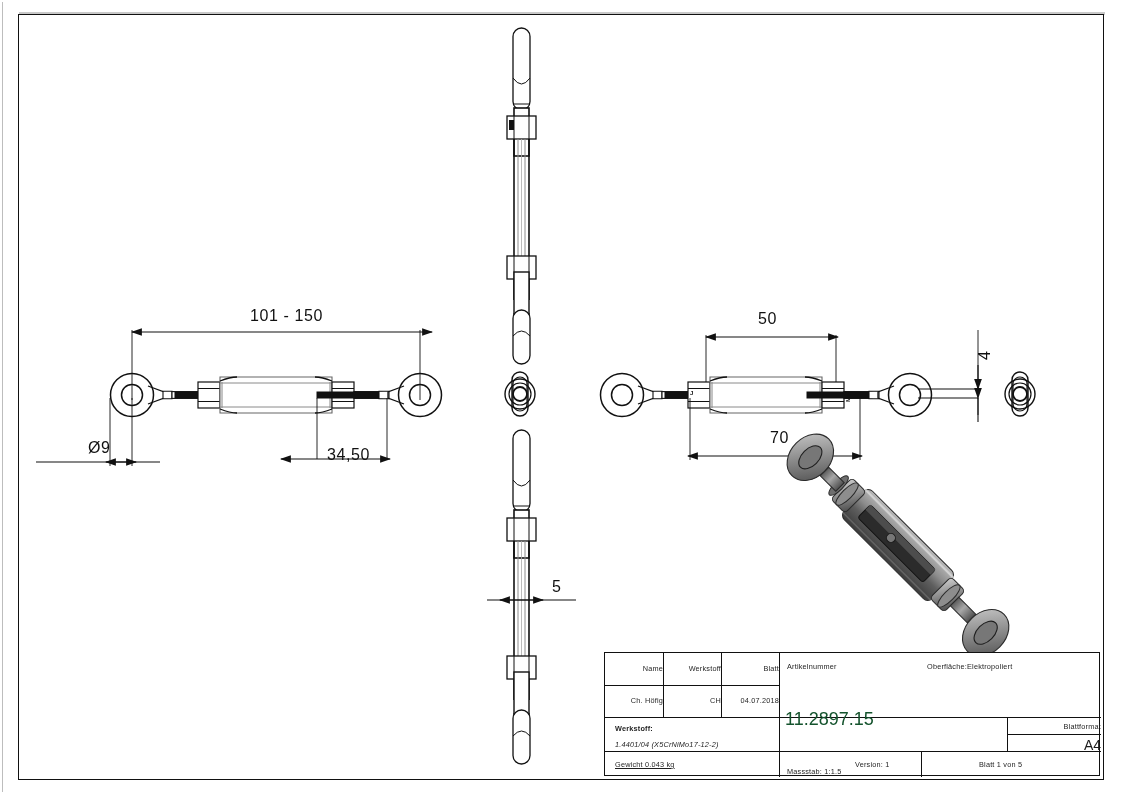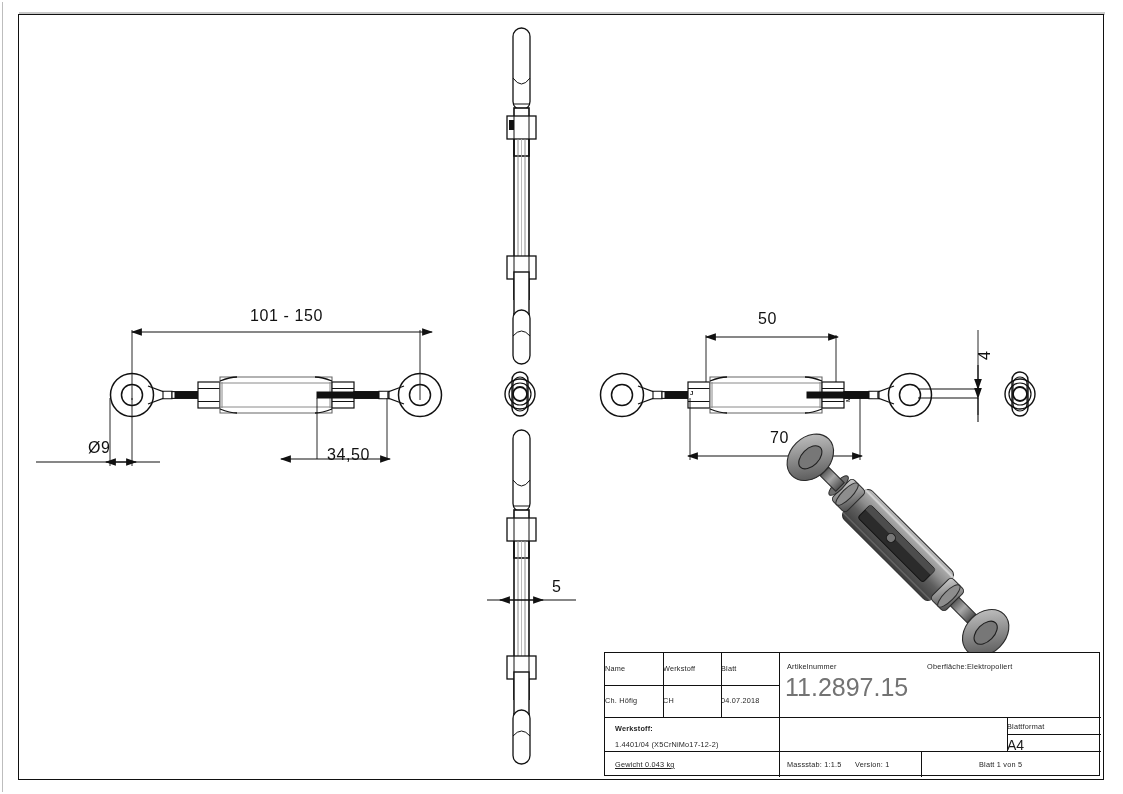--- a/index.html
+++ b/index.html
@@ -12,22 +12,22 @@
   .left-edge{position:absolute;left:2px;top:2px;width:1px;height:790px;background:#bdbdbd;}
 
   svg.draw{position:absolute;left:0;top:0;width:1123px;height:794px;pointer-events:none;}
 
   
   .tb{position:absolute;left:604px;top:652px;width:496px;height:124px;box-sizing:border-box;
       border:1.3px solid #111;background:#fff;}
   .tb div{position:absolute;box-sizing:border-box;}
   .tbline{background:#111;}
   .tcell{font-size:7.3px;color:#1f1f1f;letter-spacing:.2px;white-space:nowrap;}
-  .tcenter{text-align:left;}
-  .artno{font-size:25px;letter-spacing:0px;color:#737373;}
+  .tcenter{text-align:right;}
+  .artno{font-size:18px;letter-spacing:0px;color:#14532d;margin-top:36px;}
   .a4{font-size:14px;}
 
   
   .dim{position:absolute;font-size:16px;color:#111;letter-spacing:.6px;white-space:nowrap;}
   .rot{transform:rotate(-90deg);transform-origin:left top;}
   .mark{position:absolute;font-size:6px;font-weight:bold;color:#111;}
   .mark.rot90{transform:rotate(-90deg);transform-origin:left top;}
 </style>
 </head>
 <body>
@@ -257,24 +257,24 @@
     <div class="tcell tcenter" style="left:0;top:43px;width:58px;">Ch. Höfig</div>
     <div class="tcell tcenter" style="left:58px;top:43px;width:58px;">CH</div>
     <div class="tcell tcenter" style="left:116px;top:43px;width:58px;">04.07.2018</div>
 
     <div class="tcell" style="left:182px;top:9px;">Artikelnummer</div>
     <div class="artno" style="left:180px;top:20px;">11.2897.15</div>
     <div class="tcell" style="left:322px;top:9px;">Oberfläche:</div>
     <div class="tcell" style="left:362px;top:9px;text-align:right;">Elektropoliert</div>
 
     <div class="tcell" style="left:10px;top:71px;font-weight:bold;">Werkstoff:</div>
-    <div class="tcell" style="left:10px;top:87px;">1.4401/04 (X5CrNiMo17-12-2)</div>
+    <div class="tcell" style="left:10px;top:87px;font-style:italic;">1.4401/04 (X5CrNiMo17-12-2)</div>
 
     <div class="tcell tcenter" style="left:402px;top:69px;width:94px;">Blattformat</div>
     <div class="a4 tcenter" style="left:402px;top:84px;width:94px;">A4</div>
 
     <div class="tcell" style="left:10px;top:107px;text-decoration:underline;">Gewicht 0.043 kg</div>
-    <div class="tcell" style="left:182px;top:107px;">Massstab: 1:1.5</div>
+    <div class="tcell" style="left:182px;top:114px;">Massstab: 1:1.5</div>
     <div class="tcell" style="left:250px;top:107px;">Version: 1</div>
     <div class="tcell" style="left:326px;top:107px;padding-left:48px;">Blatt 1 von 5</div>
   </div>
 
 </div>
 
 </body></html>

